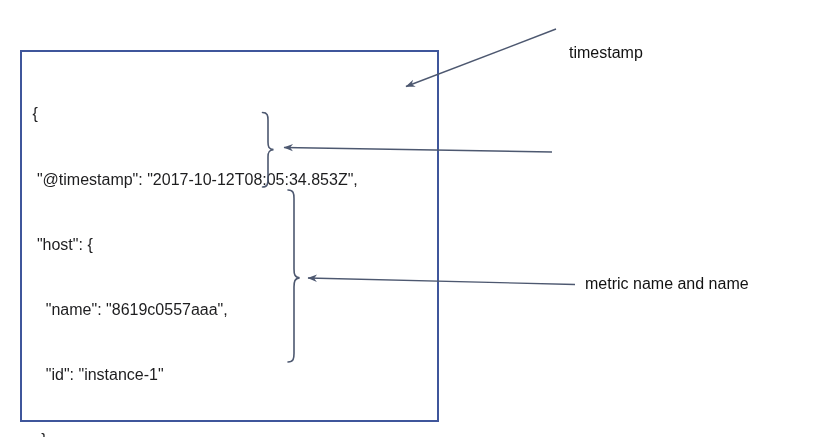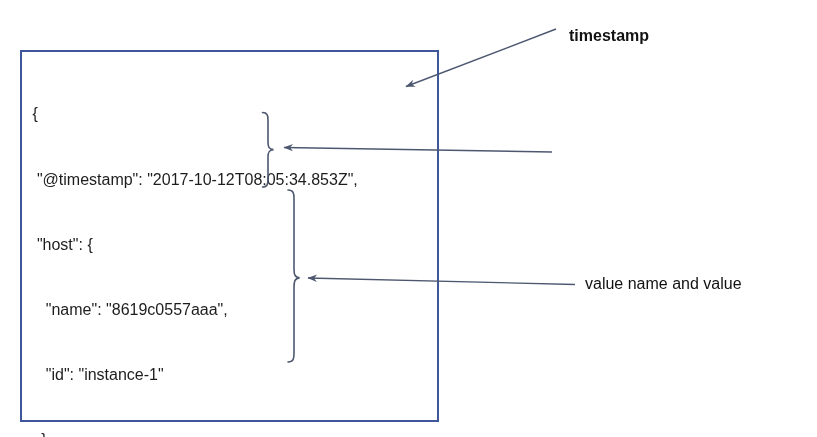--- a/index.html
+++ b/index.html
@@ -40,21 +40,21 @@
   .arrow{stroke:var(--annotation);stroke-width:1.4;fill:none;}
   .brace{stroke:var(--annotation);stroke-width:1.6;fill:none;stroke-linecap:round;}
   .ah{fill:var(--annotation);}
   .label{
     position:absolute;
     font-size:16px;
     line-height:20px;
     color:var(--label-text);
     white-space:nowrap;
   }
-  .label-timestamp{left:569px;top:26px;font-weight:bold;}
+  .label-timestamp{left:569px;top:43px;}
   .label-dimensions{left:569px;top:145px;}
   .label-metric{left:585px;top:274px;}
 </style>
 </head>
 <body>
 
 <div class="canvas">
 
   <div class="doc-box">
     <div class="code">
@@ -94,15 +94,15 @@
              C294,358.5 293.5,362 288,362"></path>
 
     <line class="arrow" x1="556" y1="29" x2="406" y2="86.5" marker-end="url(#ah)"></line>
 
     <line class="arrow" x1="552" y1="152" x2="284" y2="147.5" marker-end="url(#ah)"></line>
 
     <line class="arrow" x1="575" y1="284.5" x2="308" y2="278" marker-end="url(#ah)"></line>
   </svg>
 
   <div class="label label-timestamp">timestamp</div>
-  <div class="label label-metric">value name and value</div>
+  <div class="label label-metric">metric name and name</div>
 
 </div>
 
 </body></html>

